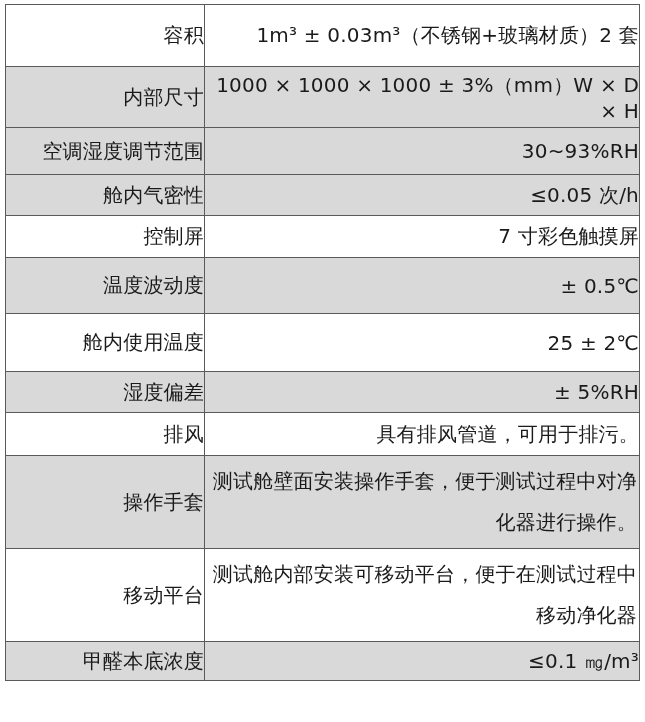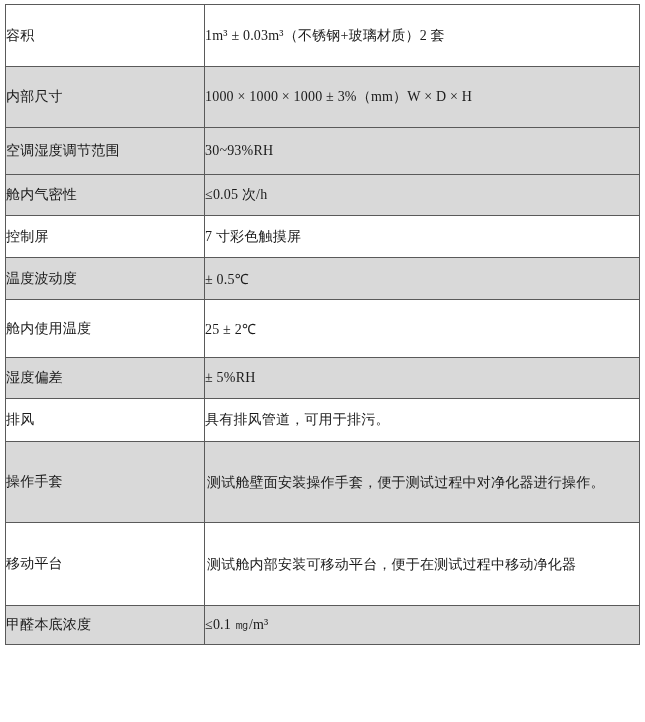--- a/index.html
+++ b/index.html
@@ -18,36 +18,35 @@
     .spec-table {
       position: absolute;
       left: 5px;
       top: 4px;
       width: 634px;
       border-collapse: collapse;
       table-layout: fixed;
     }
     .spec-table td {
       border: 1.5px solid #5a5a5a;
-      text-align: left;
+      text-align: right;
       vertical-align: middle;
-      font-size: 14px;
+      font-size: 20px;
       padding: 0;
       letter-spacing: 0.2px;
     }
     .spec-table td.label {
       width: 198px;
     }
     .spec-table td.value {
       width: 434px;
-      font-family: Liberation Serif, serif;
     }
     .spec-table td.multi {
       line-height: 41px;
-      padding: 12px 2px;
+      padding: 5px 2px;
       margin-left: 12px;
     }
     .row-white td { background: #ffffff; }
     .row-grey td { background: #d9d9d9; }
   </style>
 </head>
 <body>
 
 <table class="spec-table">
   <tbody>
@@ -64,21 +63,21 @@
       <td class="value">30~93%RH</td>
     </tr>
     <tr class="row-grey" style="height:41px">
       <td class="label">舱内气密性</td>
       <td class="value">≤0.05 次/h</td>
     </tr>
     <tr class="row-white" style="height:42px">
       <td class="label">控制屏</td>
       <td class="value">7 寸彩色触摸屏</td>
     </tr>
-    <tr class="row-grey" style="height:42px">
+    <tr class="row-grey" style="height:56px">
       <td class="label">温度波动度</td>
       <td class="value">± 0.5℃</td>
     </tr>
     <tr class="row-white" style="height:58px">
       <td class="label">舱内使用温度</td>
       <td class="value">25 ± 2℃</td>
     </tr>
     <tr class="row-grey" style="height:41px">
       <td class="label">湿度偏差</td>
       <td class="value">± 5%RH</td>

